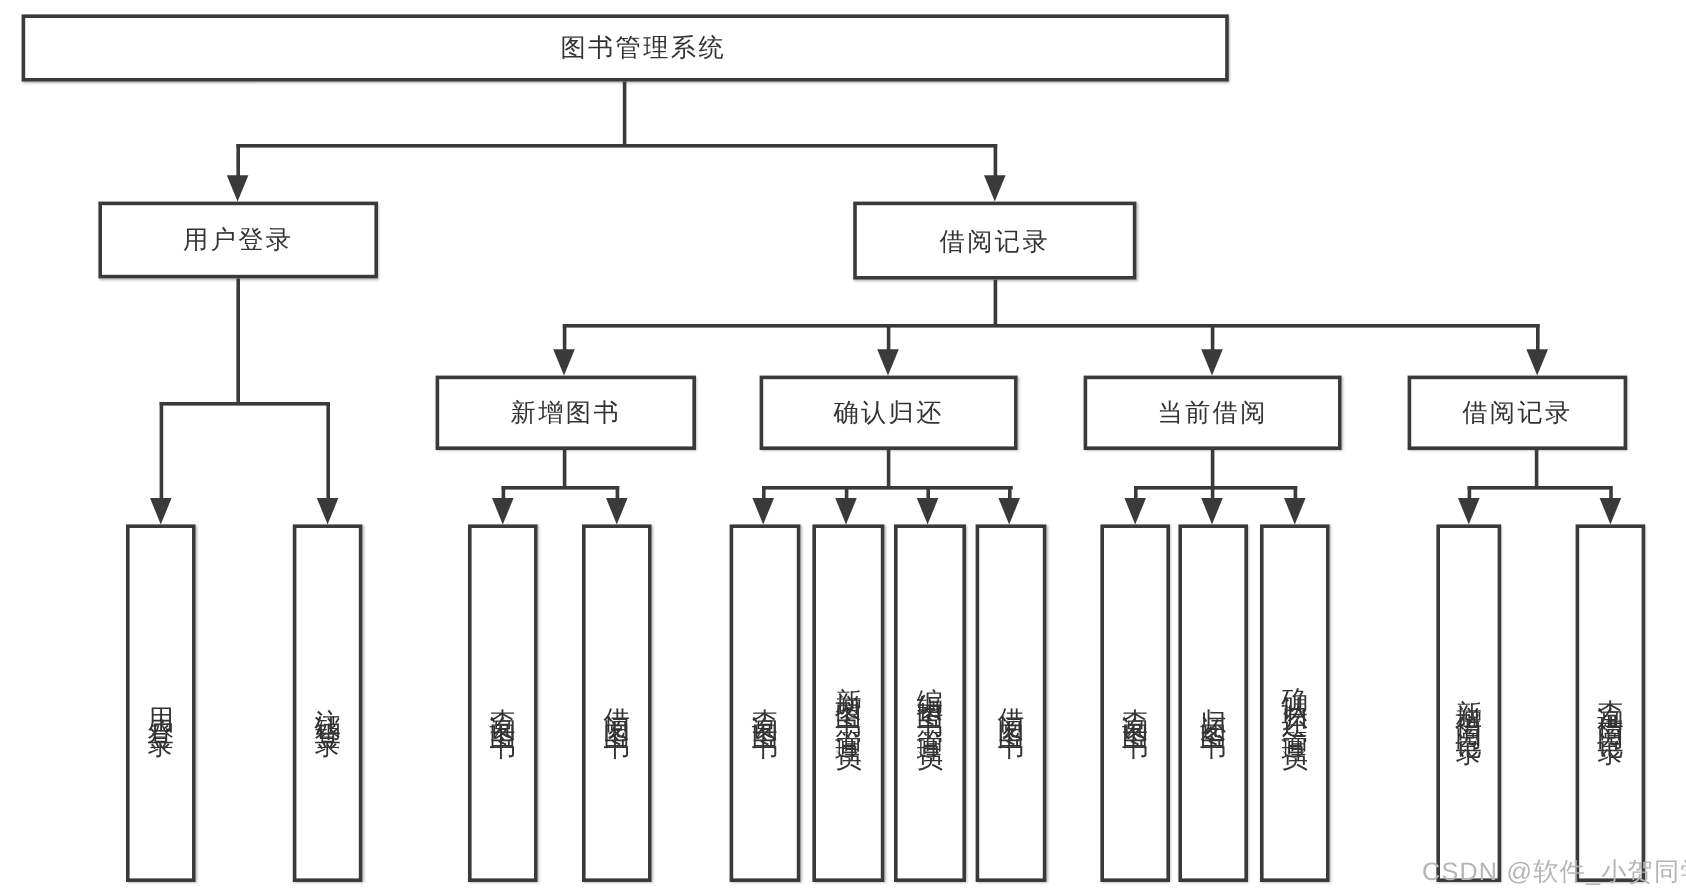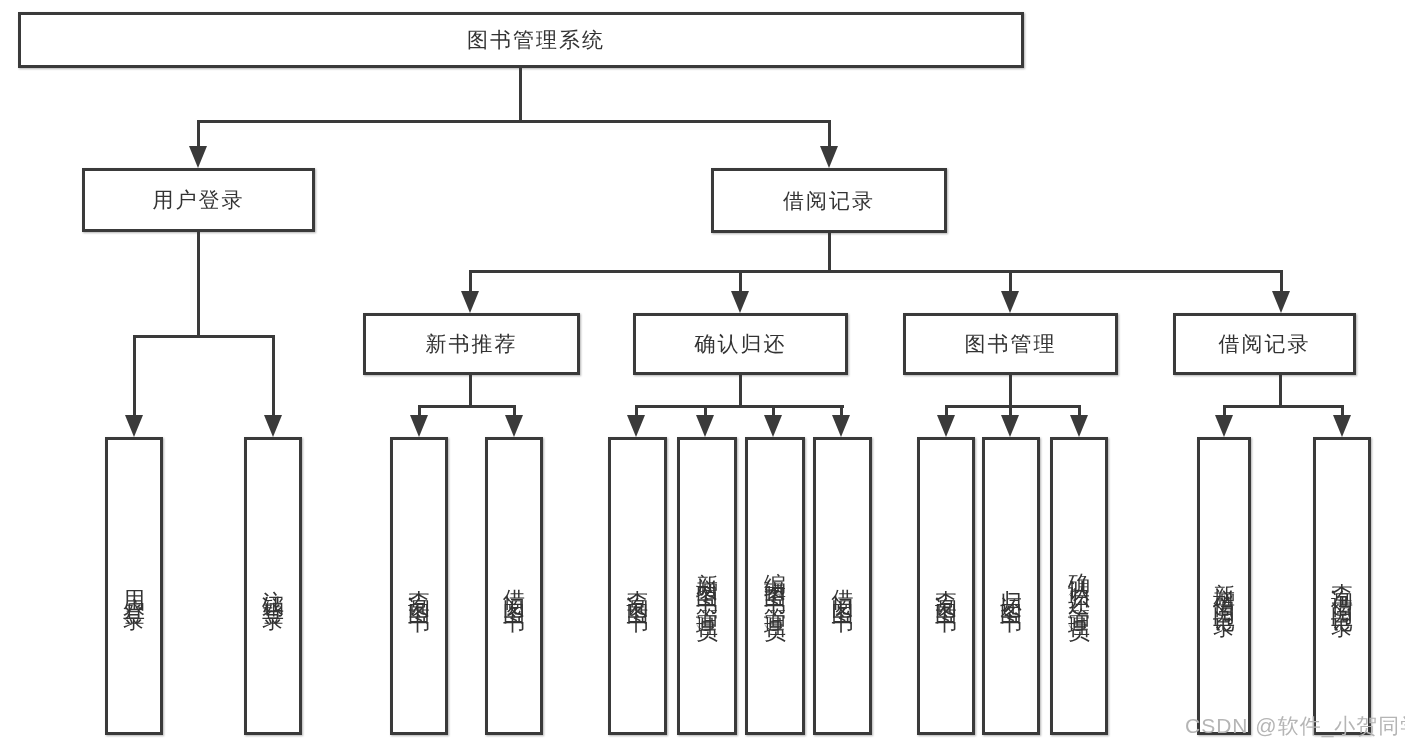--- a/index.html
+++ b/index.html
@@ -69,23 +69,23 @@
   <div class="hline" style="left:469px;top:270px;width:814px;"></div>
   <div class="vline" style="left:469px;top:270px;height:23px;"></div>
   <div class="arrow" style="left:461px;top:291px;"></div>
   <div class="vline" style="left:739px;top:270px;height:23px;"></div>
   <div class="arrow" style="left:731px;top:291px;"></div>
   <div class="vline" style="left:1009px;top:270px;height:23px;"></div>
   <div class="arrow" style="left:1001px;top:291px;"></div>
   <div class="vline" style="left:1280px;top:270px;height:23px;"></div>
   <div class="arrow" style="left:1272px;top:291px;"></div>
 
-  <div class="box-h" style="left:363px;top:313px;width:217px;height:62px;">新书推荐</div>
+  <div class="box-h" style="left:363px;top:313px;width:217px;height:62px;">新增图书</div>
   <div class="box-h" style="left:633px;top:313px;width:215px;height:62px;">确认归还</div>
-  <div class="box-h" style="left:903px;top:313px;width:215px;height:62px;">图书管理</div>
+  <div class="box-h" style="left:903px;top:313px;width:215px;height:62px;">当前借阅</div>
   <div class="box-h" style="left:1173px;top:313px;width:183px;height:62px;">借阅记录</div>
 
   <div class="vline" style="left:469px;top:375px;height:30px;"></div>
   <div class="hline" style="left:418px;top:405px;width:98px;"></div>
   <div class="vline" style="left:418px;top:405px;height:14px;"></div>
   <div class="arrow" style="left:410px;top:415px;"></div>
   <div class="vline" style="left:513px;top:405px;height:14px;"></div>
   <div class="arrow" style="left:505px;top:415px;"></div>
 
   <div class="vline" style="left:739px;top:375px;height:30px;"></div>

